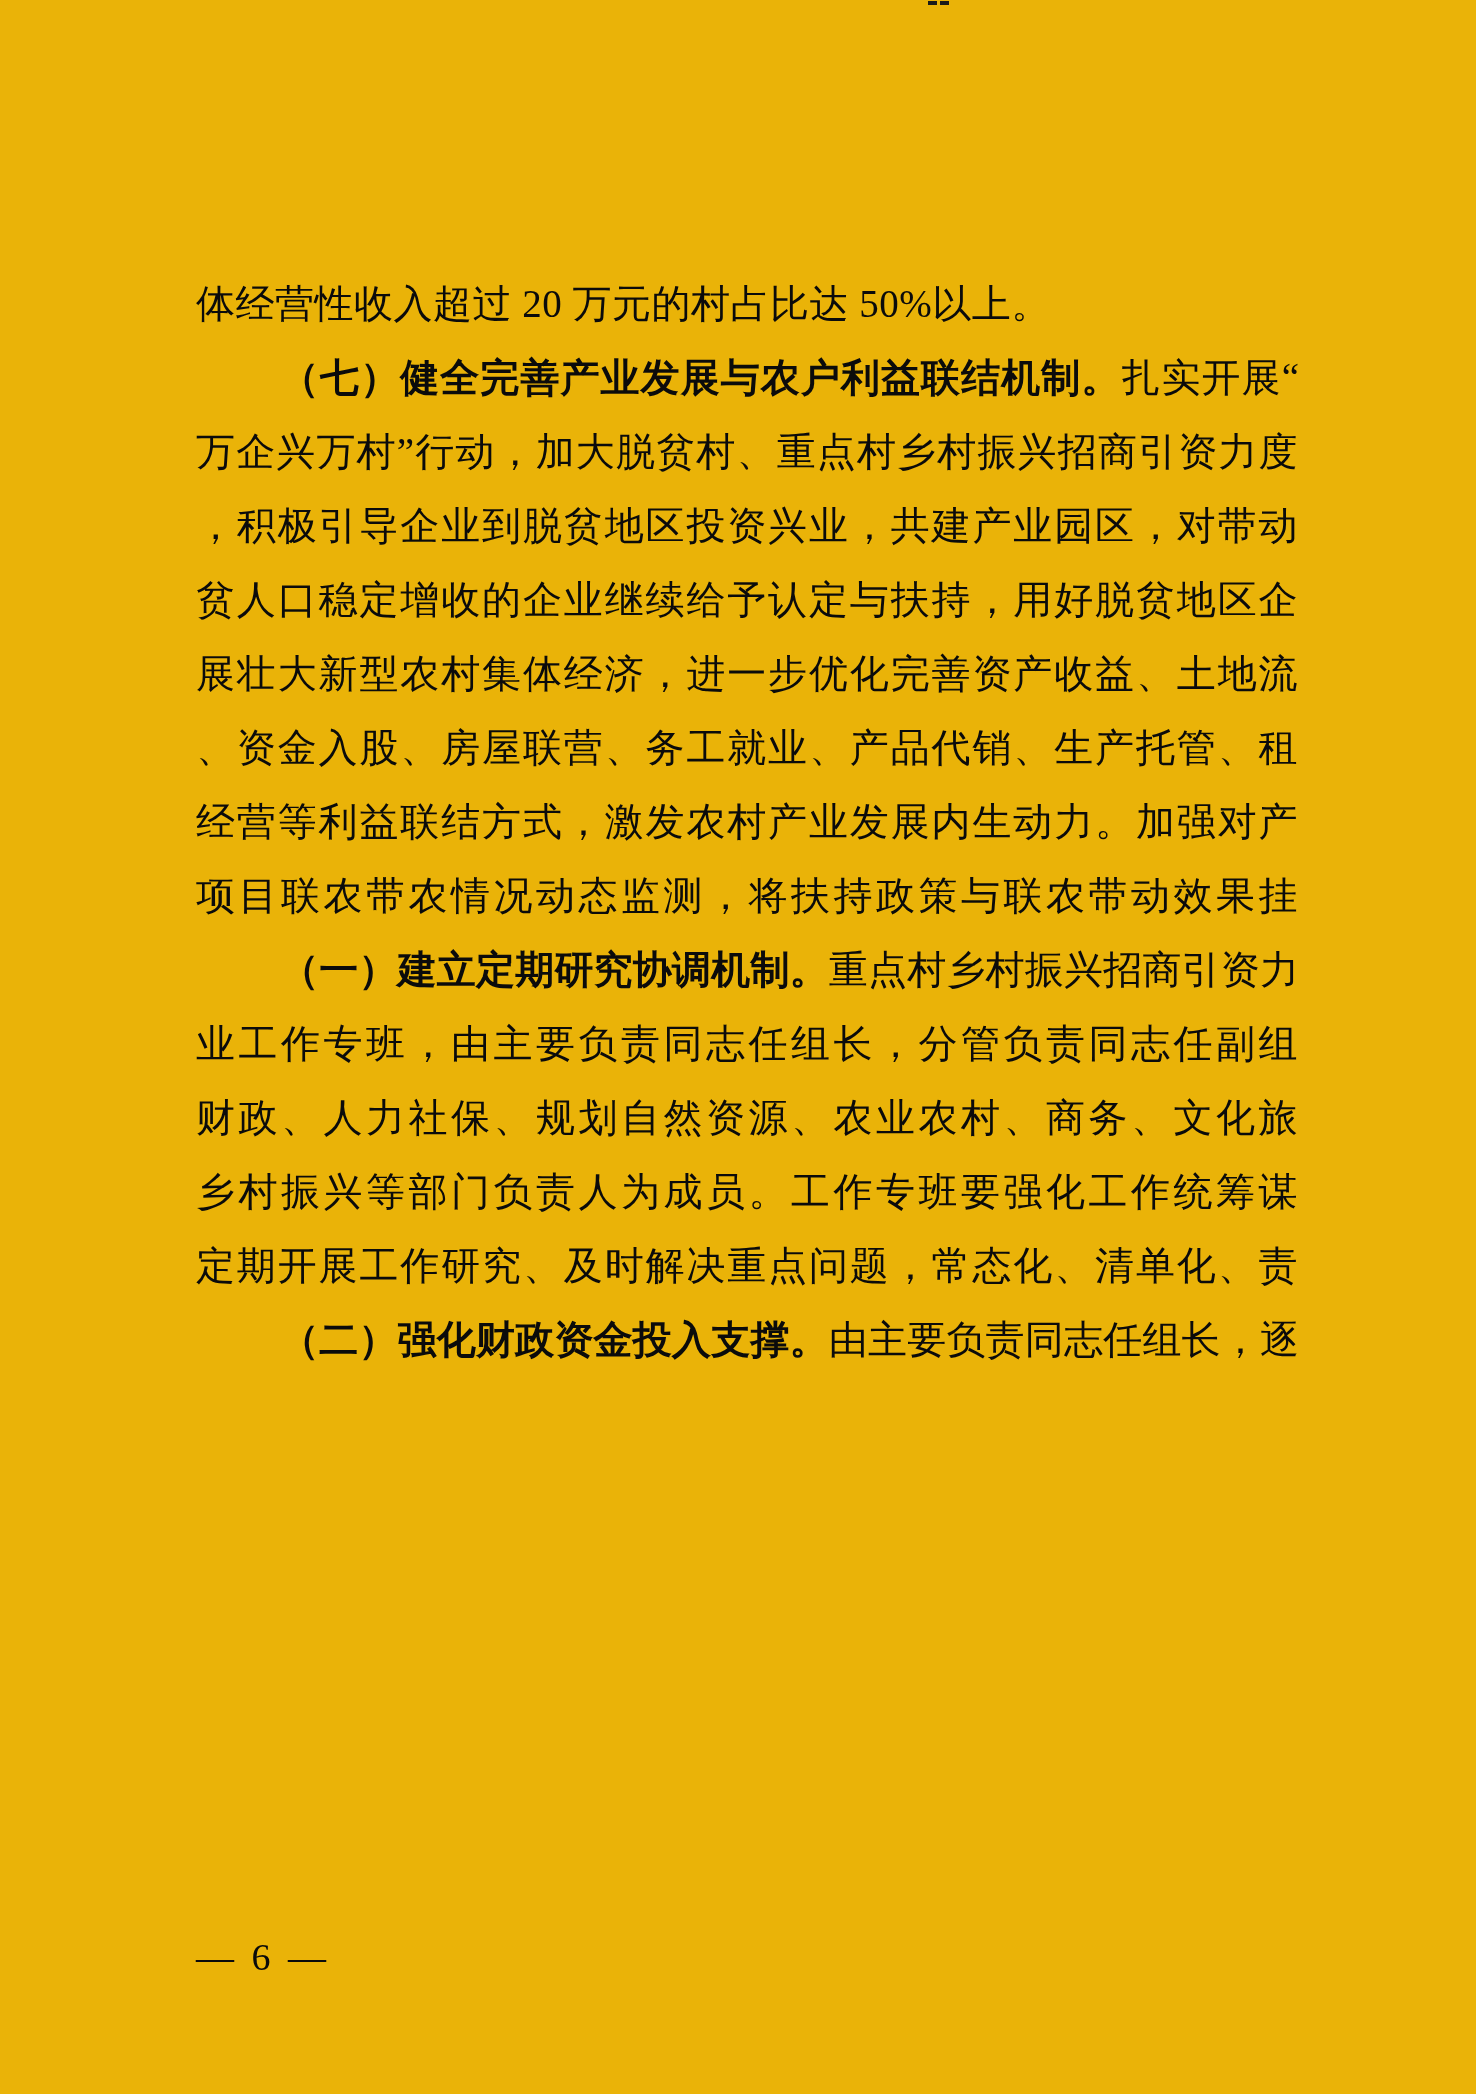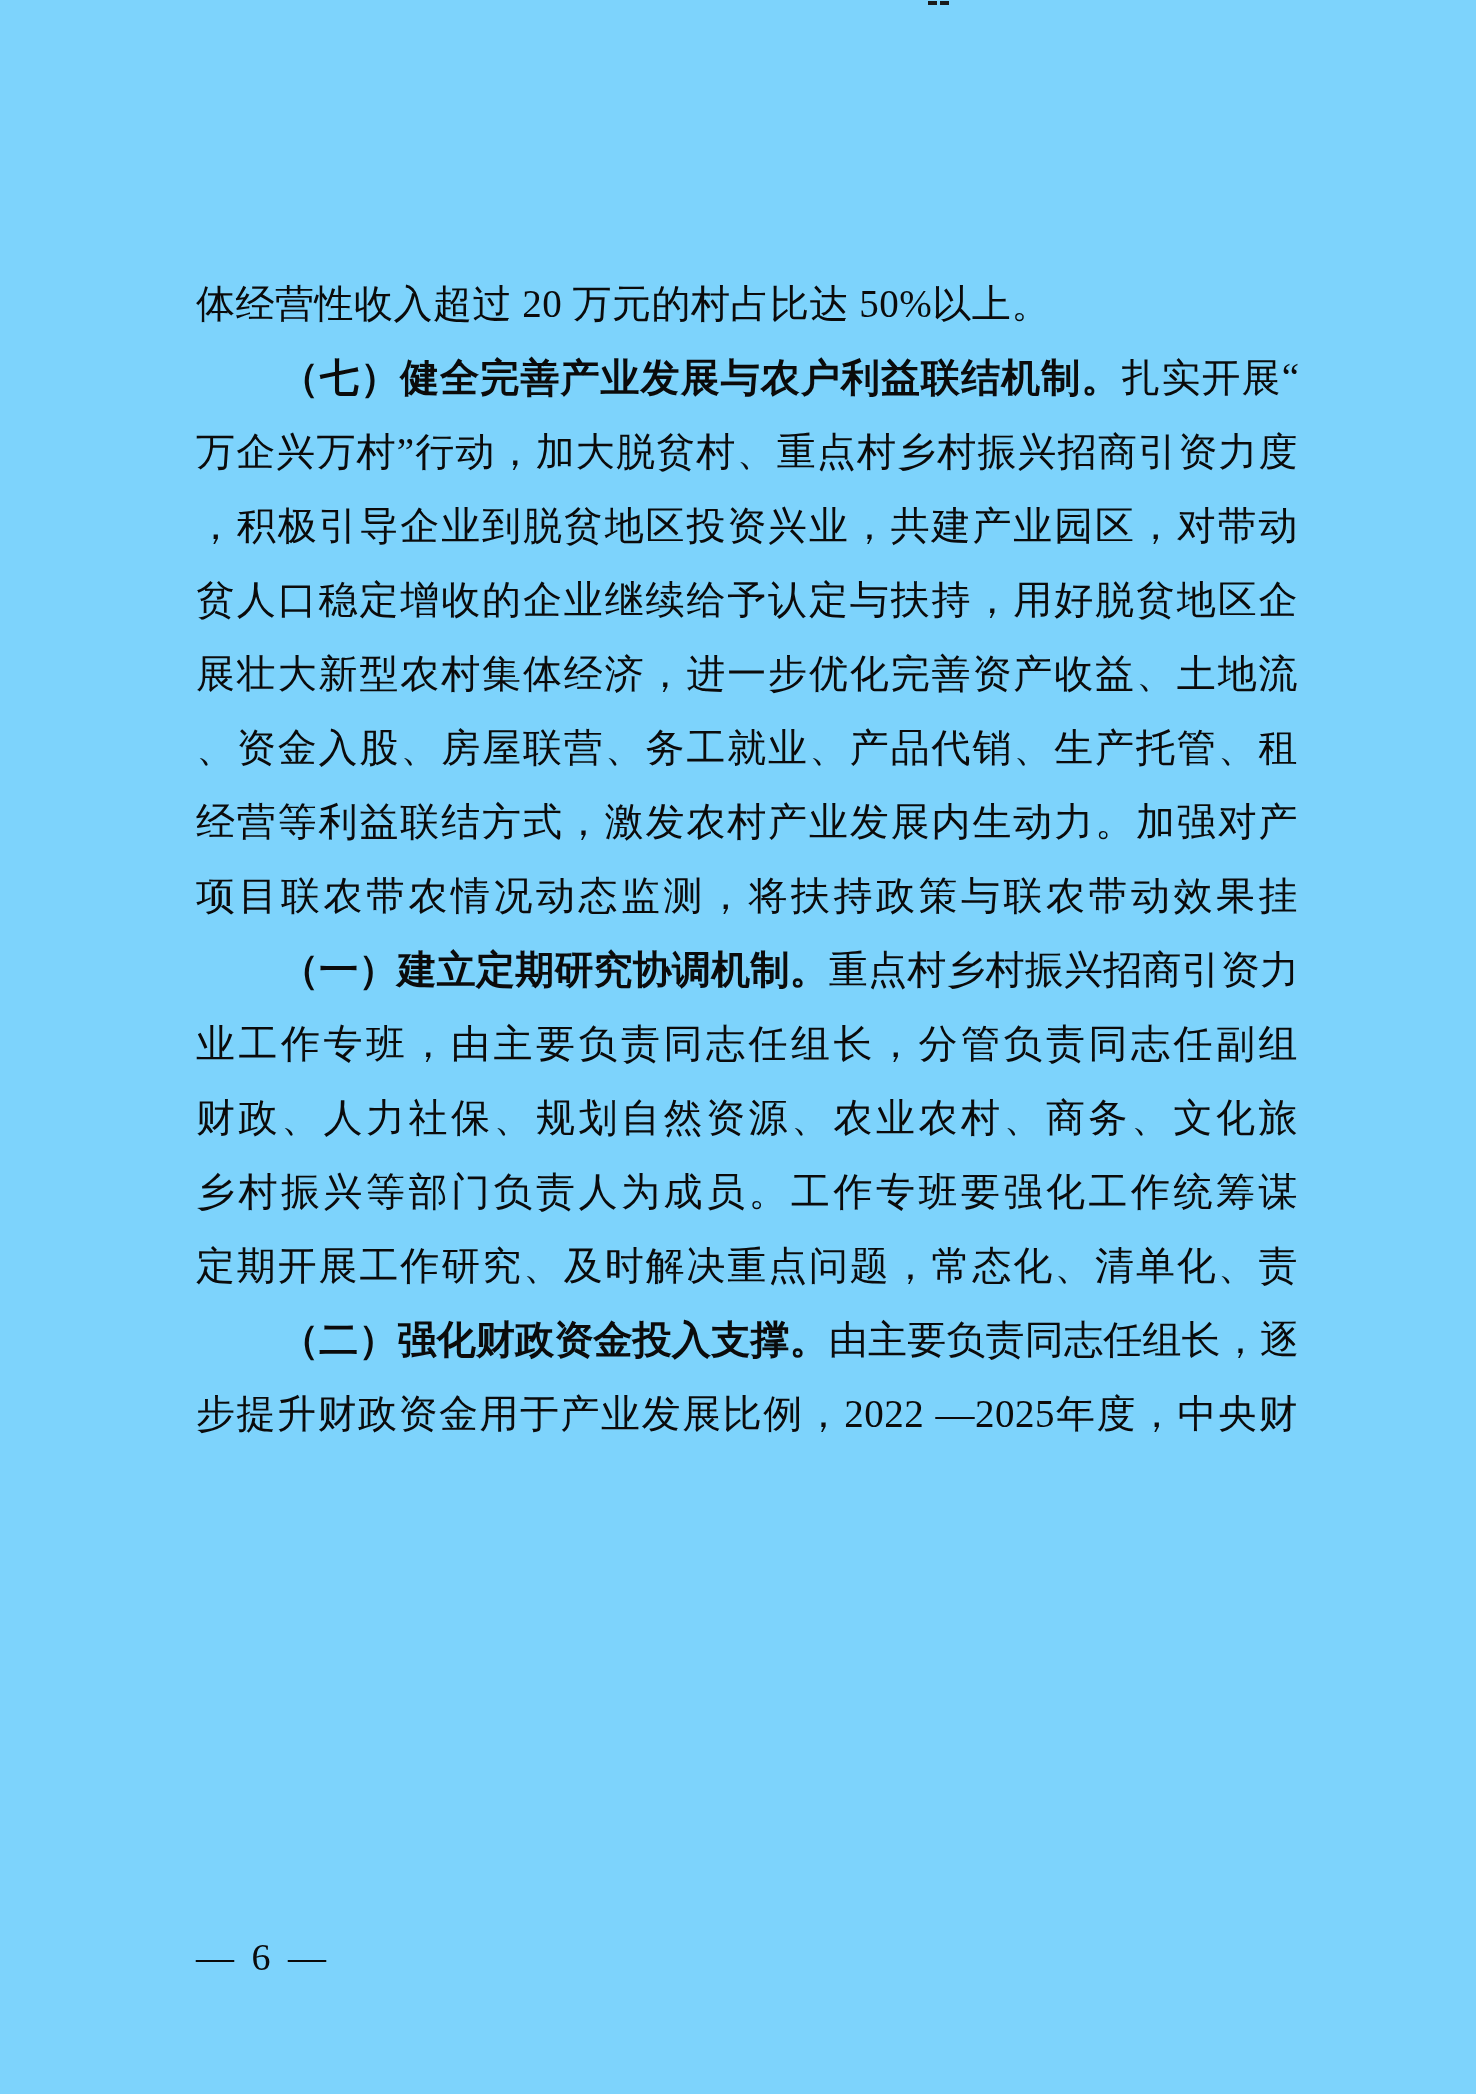--- a/index.html
+++ b/index.html
@@ -4,21 +4,21 @@
 <style>
   html, body {
     margin: 0;
     padding: 0;
     background: #ffffff;
   }
   .page {
     position: relative;
     width: 1476px;
     height: 2094px;
-    background: #7dd3fc;
+    background: #eab308;
     color: #0b0b0b;
     font-family: "Liberation Serif", "DejaVu Serif", serif;
     overflow: hidden;
   }
   
   .scan-artifact {
     position: absolute;
     left: 928px;
     top: 1px;
     width: 24px;
@@ -111,20 +111,19 @@
 
     <div class="l jf"><span class="lead"></span><span>财政、人力社保、规划自然资源、农业农村、商务、文化旅游、</span></div>
 
     <div class="l jf"><span class="lead"></span><span>乡村振兴等部门负责人为成员。工作专班要强化工作统筹谋划、</span></div>
 
     <div class="l jf"><span class="lead"></span><span>定期开展工作研究、及时解决重点问题，常态化、清单化、责任</span></div>
 
 
     <div class="l ind jf"><span class="lead">（二）强化财政资金投入支撑。</span><span>由主要负责同志任组长，逐</span></div>
 
-    <div class="l jf"><span class="lead"></span><span>步提升财政资金用于产业发展比例，2022 —2025年度，中央财</span></div>
 
 
   </main>
 
   <div class="page-number">— 6 —</div>
 
 </div>
 
 </body></html>

